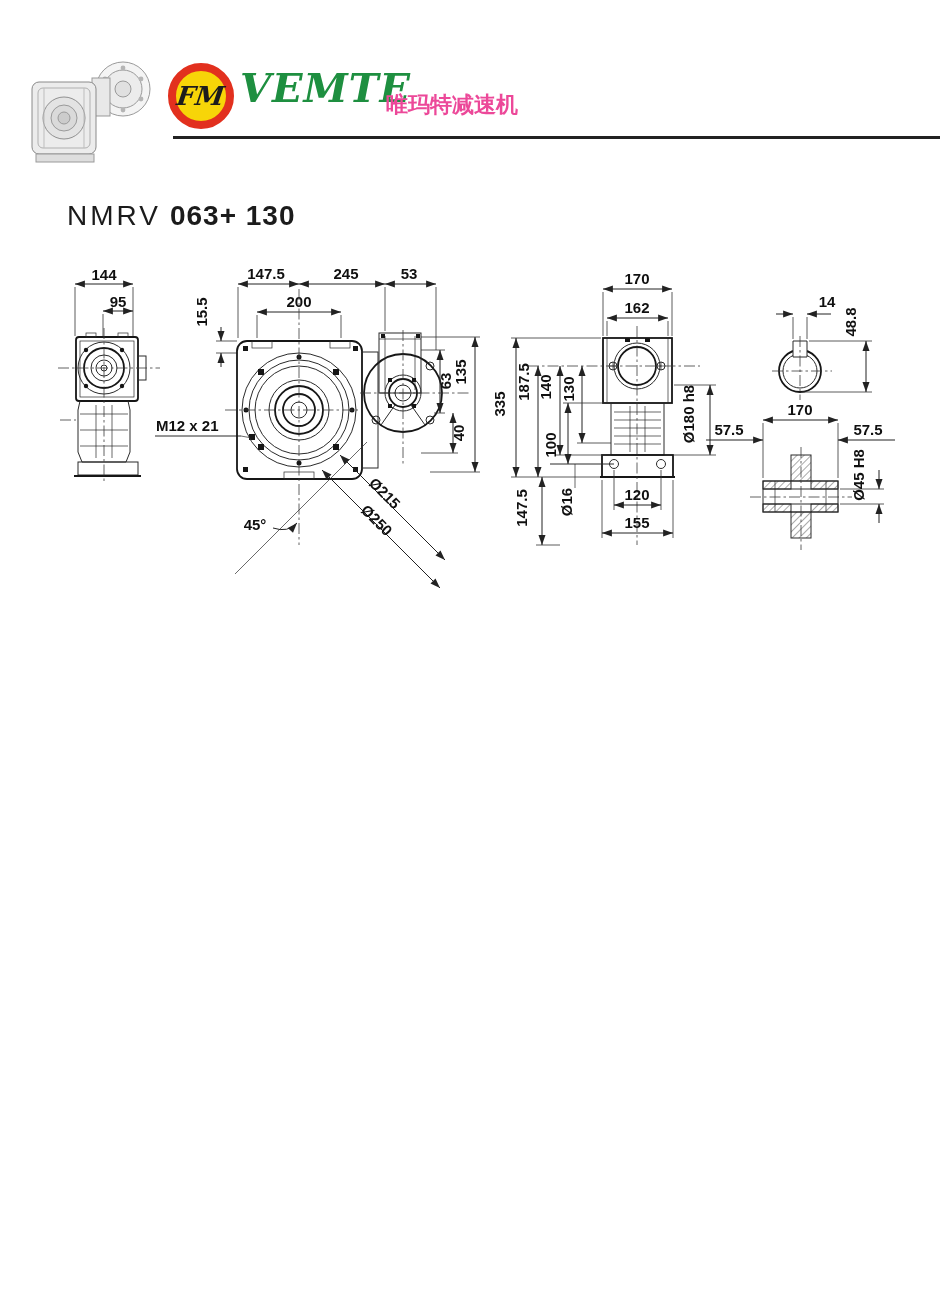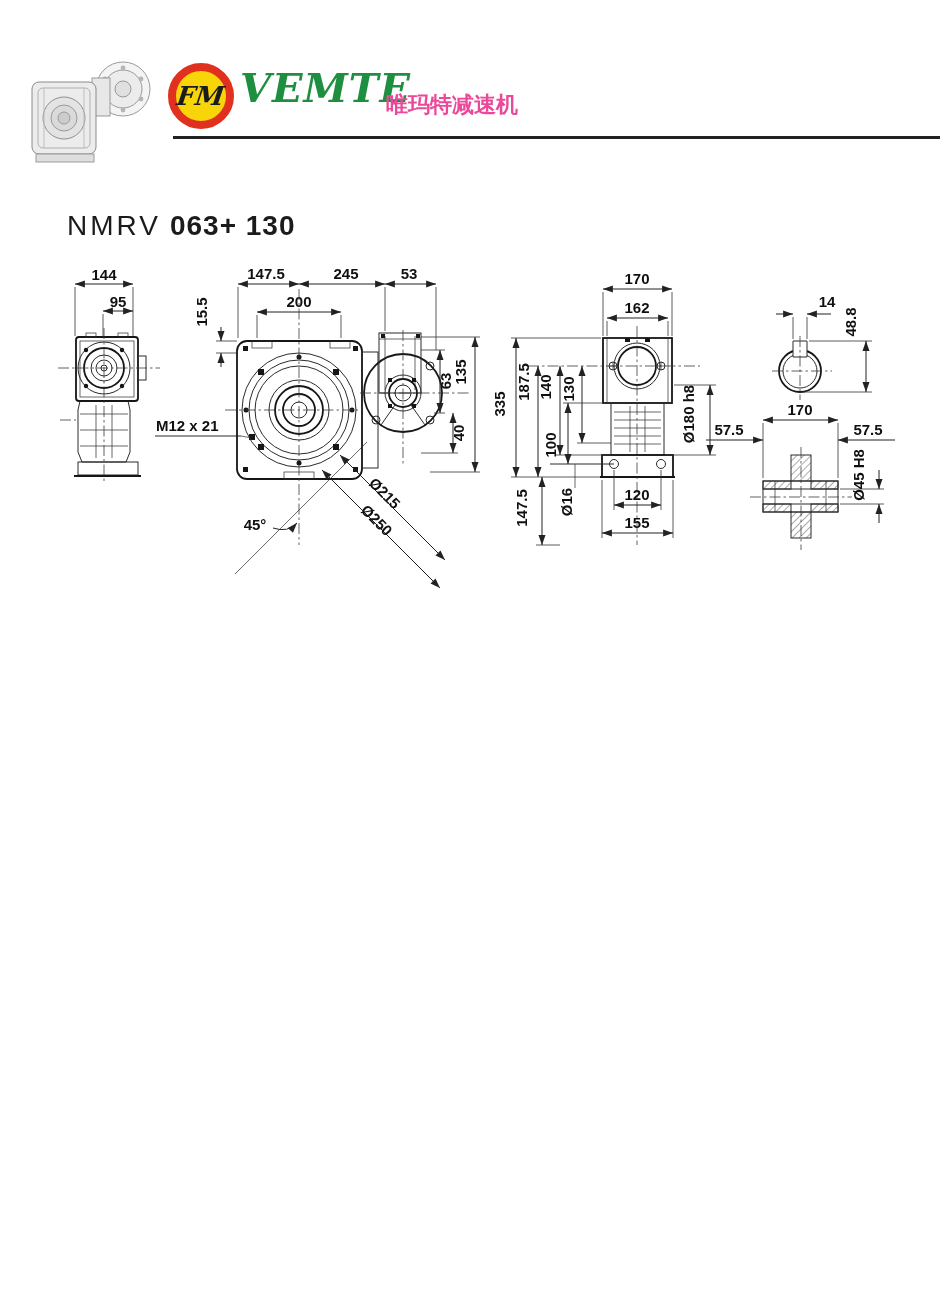--- a/index.html
+++ b/index.html
@@ -7,21 +7,21 @@
   .abs{position:absolute;}
   
   #badge{left:168px;top:63px;width:50px;height:50px;border:8px solid #e2301e;border-radius:50%;
          background:#f7d508;display:flex;align-items:center;justify-content:center;}
   #badge span{font-family:"DejaVu Serif",serif;font-style:italic;font-weight:900;font-size:26px;color:#1c1c1c;transform:skewX(-8deg);}
   #brand{left:240px;top:64px;font-family:"DejaVu Serif",serif;font-style:italic;font-weight:bold;
          font-size:40px;color:#1e8f40;letter-spacing:1px;}
   #brand-cn{left:386px;top:90px;font-family:"DejaVu Serif",serif;font-size:22px;color:#ec4899;font-weight:600;}
   #hrule{left:173px;top:136px;width:767px;height:3px;background:#222;}
   
-  #title{left:67px;top:200px;font-size:28px;color:#1b1b1b;white-space:nowrap;margin-top:10px;}
+  #title{left:67px;top:200px;font-size:28px;color:#1b1b1b;white-space:nowrap;}
   #title .series{font-weight:400;letter-spacing:3px;}
   #title .model{font-weight:700;margin-left:9px;letter-spacing:1px;}
   
   .b{fill:none;stroke:#161616;stroke-width:1.8}
   .t{fill:none;stroke:#2a2a2a;stroke-width:1}
   .f{fill:none;stroke:#2a2a2a;stroke-width:.7}
   .cl{fill:none;stroke:#3a3a3a;stroke-width:.8;stroke-dasharray:11 3 2.5 3}
   .dim{fill:none;stroke:#222;stroke-width:1;marker-start:url(#ar);marker-end:url(#ar)}
   .da{fill:none;stroke:#222;stroke-width:1;marker-end:url(#ar)}
   .de{stroke:#333;stroke-width:.8;fill:none}

